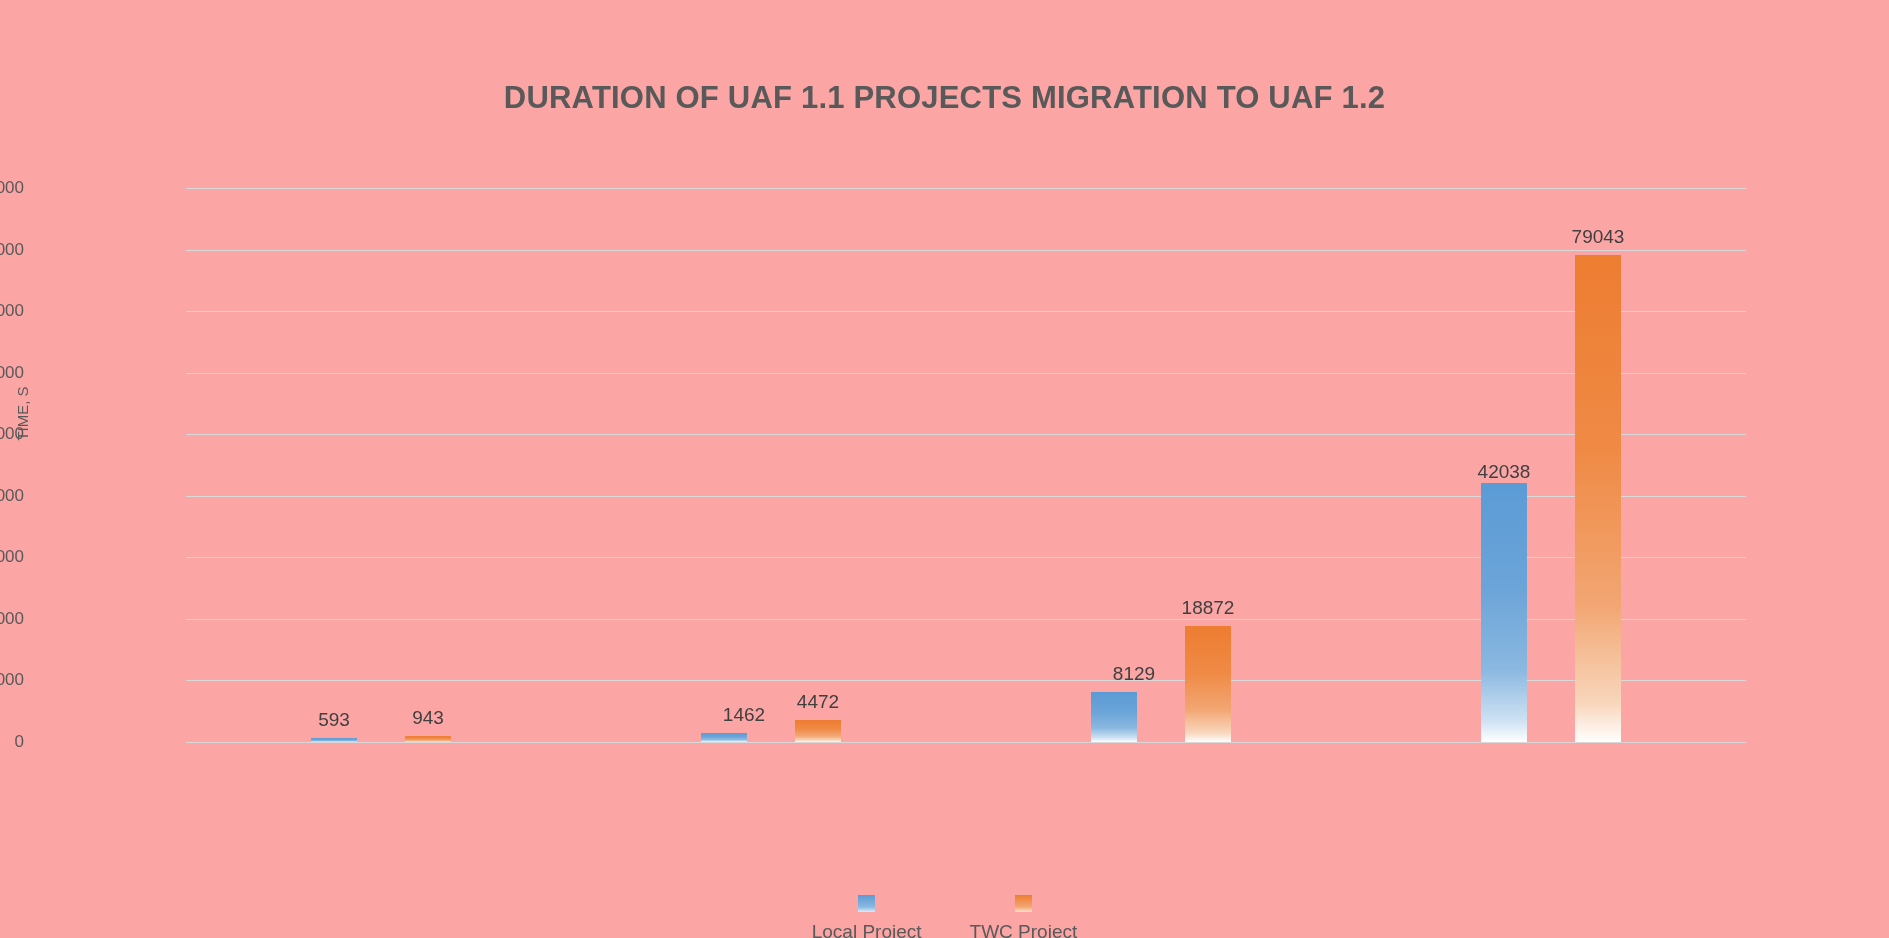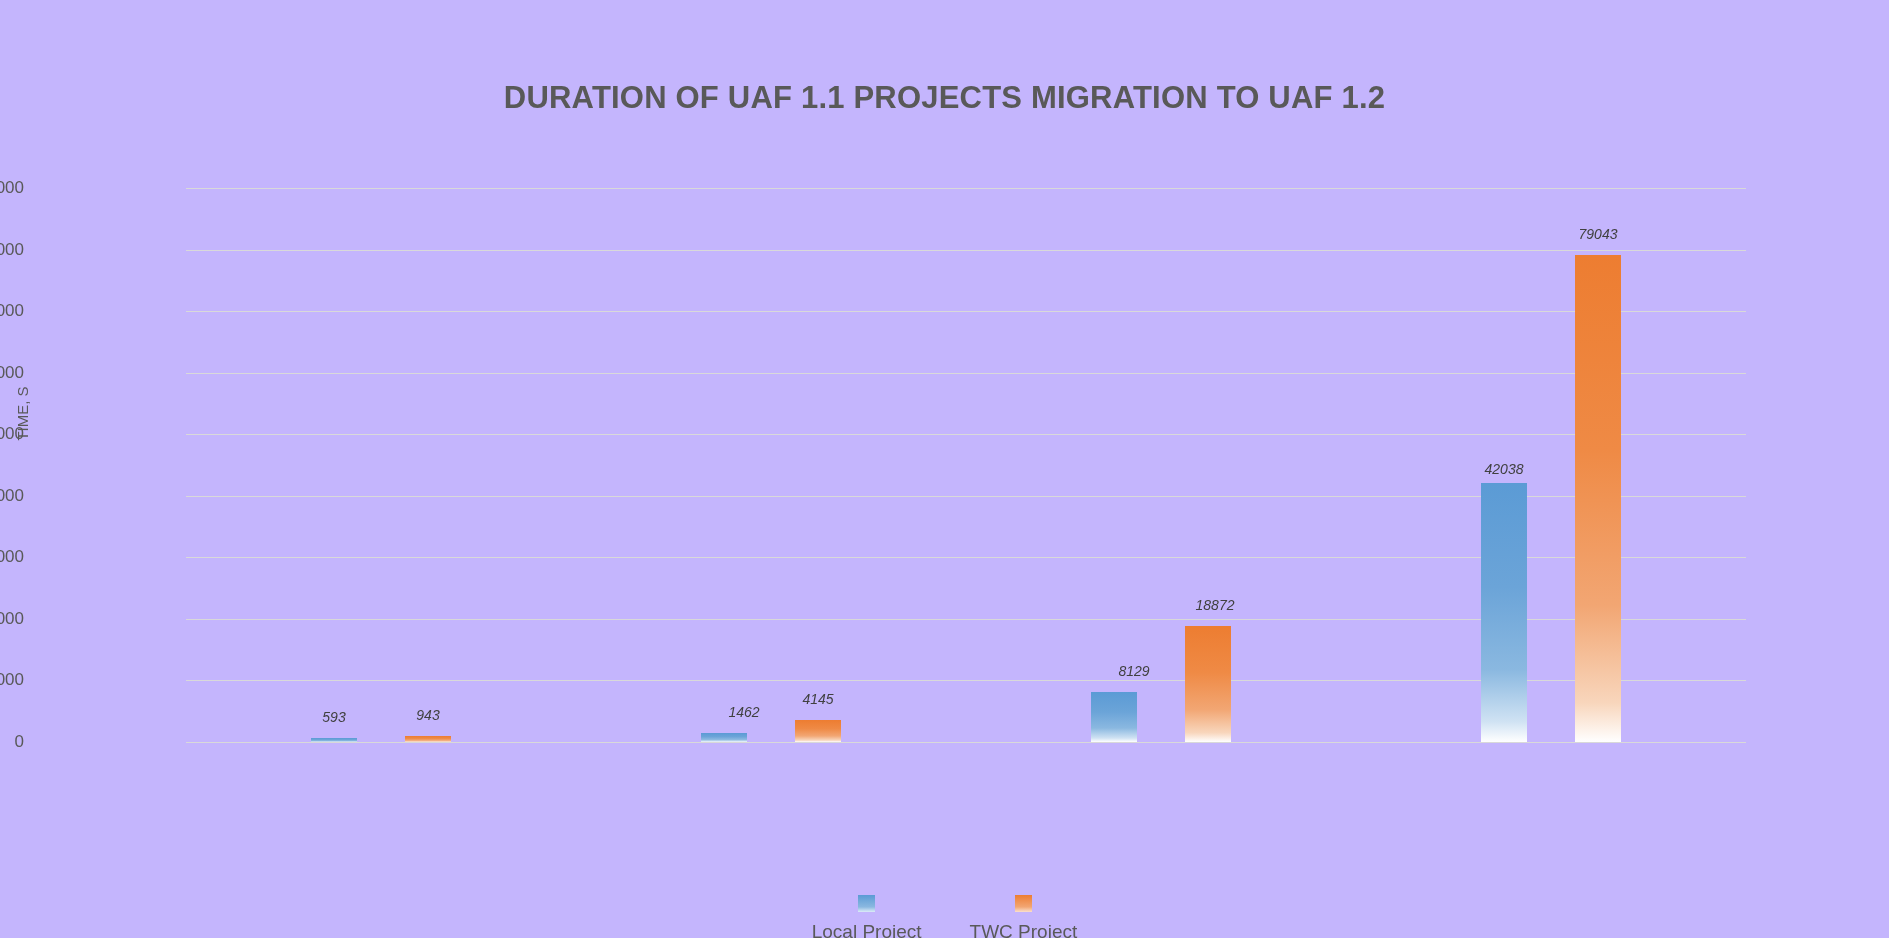--- a/index.html
+++ b/index.html
@@ -8,21 +8,21 @@
     background: #ffffff;
   }
   body {
     font-family: "Liberation Sans", sans-serif;
     color: #595959;
   }
   #chart-root {
     position: relative;
     width: 1889px;
     height: 938px;
-    background: #c4b5fd;
+    background: #fca5a5;
     overflow: hidden;
   }
 
   
   #chart-title {
     position: absolute;
     left: 0;
     top: 80px;
     width: 1889px;
     text-align: center;
@@ -84,26 +84,25 @@
   }
   .bar.local {
     background: linear-gradient(to bottom, #5b9bd5 0%, #6ba4d8 40%, #8ab8e0 72%, #cfe2f3 92%, #ffffff 100%);
   }
   .bar.twc {
     background: linear-gradient(to bottom, #ed7d31 0%, #ef8a45 40%, #f2a673 72%, #f8d6bc 92%, #ffffff 100%);
   }
 
   .bar-value {
     position: absolute;
-    font-size: 14px;
+    font-size: 19px;
     color: #404040;
     text-align: center;
     transform: translateX(-50%);
     white-space: nowrap;
-    font-style: italic;
   }
 
   
   #legend {
     position: absolute;
     left: 0;
     top: 895px;
     width: 1889px;
     display: flex;
     justify-content: center;
@@ -161,25 +160,25 @@
       <div class="ytick-label" style="top: 492.444px;">10000</div>
       <div class="gridline baseline" style="top: 554px;"></div>
       <div class="ytick-label" style="top: 554px;">0</div>
       <div class="bar local" style="left: 125px; width: 46px; height: 3.65024px;"></div>
       <div class="bar-value" style="left: 148px; top: 521.35px;">593</div>
       <div class="bar twc" style="left: 219px; width: 46px; height: 5.80469px;"></div>
       <div class="bar-value" style="left: 242px; top: 519.195px;">943</div>
       <div class="bar local" style="left: 515px; width: 46px; height: 8.99942px;"></div>
       <div class="bar-value" style="left: 538px; top: 516.001px; margin-left: 20px;">1462</div>
       <div class="bar twc" style="left: 609px; width: 46px; height: 22.3939px;"></div>
-      <div class="bar-value" style="left: 632px; top: 502.606px;">4145</div>
+      <div class="bar-value" style="left: 632px; top: 502.606px;">4472</div>
       <div class="bar local" style="left: 905px; width: 46px; height: 50.0385px;"></div>
       <div class="bar-value" style="left: 928px; top: 474.961px; margin-left: 20px;">8129</div>
       <div class="bar twc" style="left: 999px; width: 46px; height: 116.168px;"></div>
-      <div class="bar-value" style="left: 1022px; top: 408.832px; margin-left: 7px;">18872</div>
+      <div class="bar-value" style="left: 1022px; top: 408.832px;">18872</div>
       <div class="bar local" style="left: 1295px; width: 46px; height: 258.767px;"></div>
       <div class="bar-value" style="left: 1318px; top: 266.233px; margin-top: 7px;">42038</div>
       <div class="bar twc" style="left: 1389px; width: 46px; height: 486.554px;"></div>
       <div class="bar-value" style="left: 1412px; top: 38.4464px;">79043</div>
     </div>
 
   <div id="legend">
     <div class="legend-item">
       <span class="legend-swatch local"></span>
       <span>Local Project</span>

